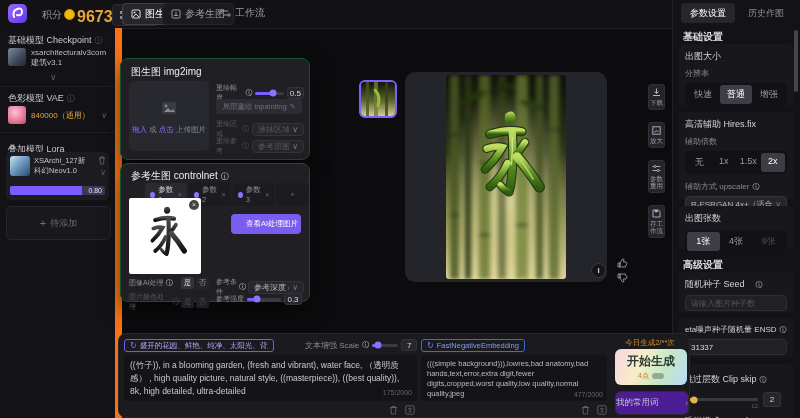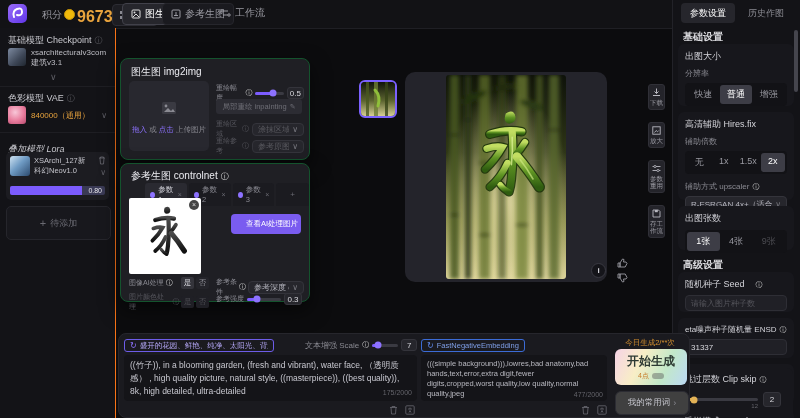--- a/index.html
+++ b/index.html
@@ -77,21 +77,21 @@
     <div class="abs" style="left:212px;top:3px;height:20px;display:flex;align-items:center;gap:4px;padding:0 8px;">
       <svg width="11" height="10" viewBox="0 0 11 10">
           <circle cx="2" cy="3" r="1.2" fill="none" stroke="#9a9aa2"></circle>
           <circle cx="9" cy="7" r="1.2" fill="none" stroke="#9a9aa2"></circle>
           <path d="M3.2,3 H8 M3,7 H7.8" stroke="#9a9aa2"></path>
         </svg>
       <span style="font-size:10px;color:#9a9aa2;">工作流</span>
     </div>
   </div>
 
-  <div class="abs" style="left:0;top:28px;width:115px;height:390px;background:#131317;border-right:1px solid #f97316;">
+  <div class="abs" style="left:0;top:28px;width:115px;height:390px;background:#131317;border-right:7px solid #f97316;">
     <div class="abs" style="left:8px;top:6px;display:flex;align-items:center;gap:3px;">
       <span style="font-size:9px;color:#c9c9cf;">基础模型 Checkpoint</span>
       <span class="ico" style="font-size:8px;color:#5a5a60;">ⓘ</span>
     </div>
     <div class="abs" style="left:8px;top:20px;width:99px;display:flex;gap:5px;">
       <span style="flex:0 0 auto;width:18px;height:18px;border-radius:3px;background:linear-gradient(135deg,#7d8aa0,#3e4757 60%,#202730);"></span>
       <span style="font-size:8px;color:#bdbdc4;line-height:1.3;word-break:break-all;">xsarchitecturalv3com建筑v3.1</span>
     </div>
     <div class="abs" style="left:50px;top:44px;color:#5f5f66;font-size:9px;">∨</div>
     <div class="abs" style="left:0;top:58px;width:115px;border-top:1px solid #1e1e23;"></div>
@@ -101,21 +101,21 @@
       <span class="ico" style="font-size:8px;color:#5a5a60;">ⓘ</span>
     </div>
     <div class="abs" style="left:8px;top:78px;width:99px;display:flex;align-items:center;gap:5px;">
       <span style="width:18px;height:18px;border-radius:3px;background:radial-gradient(circle at 40% 35%,#f8c7d8,#e87b9c 55%,#b64a6e);"></span>
       <span style="font-size:8px;color:#e8a33d;white-space:nowrap;">840000（通用）</span>
       <span style="font-size:8px;color:#5f5f66;margin-left:auto;">∨</span>
     </div>
     <div class="abs" style="left:0;top:104px;width:115px;border-top:1px solid #1e1e23;"></div>
 
     <div class="abs" style="left:8px;top:110px;">
-      <span style="font-size:9px;color:#c9c9cf;font-style:italic;">叠加模型 Lora</span>
+      <span style="font-size:9px;color:#c9c9cf;">叠加模型 Lora</span>
     </div>
     <div class="abs" style="left:6px;top:124px;width:103px;height:48px;background:#1c1c21;border-radius:5px;">
       <span style="position:absolute;left:4px;top:4px;width:20px;height:20px;border-radius:3px;background:linear-gradient(135deg,#cfe3f2,#6f9bc4 45%,#2c4a6e);"></span>
       <span style="position:absolute;left:28px;top:4px;width:58px;font-size:7.5px;color:#c4c4cb;line-height:1.3;word-break:break-all;">XSArchi_127新科幻Neov1.0</span>
       <svg style="position:absolute;right:3px;top:4px;" width="8" height="9" viewBox="0 0 8 9">
           <path d="M1,2h6M2.5,2V1h3v1M2,2l.5,6h3l.5-6" stroke="#6a6a72" stroke-width=".8" fill="none"></path>
         </svg>
       <span style="position:absolute;right:3px;top:16px;font-size:8px;color:#5f5f66;">∨</span>
       <div style="position:absolute;left:4px;bottom:5px;width:95px;height:9px;background:#3a3a55;border-radius:2px;overflow:hidden;">
         <div style="position:absolute;left:0;top:0;bottom:0;width:72px;background:#7c5cff;"></div>
@@ -540,19 +540,19 @@
     </div>
 
     <div class="abs" style="left:494px;top:4px;width:74px;text-align:center;font-size:7.5px;color:#d7922f;">今日生成2/**次</div>
     <div class="abs" style="left:496px;top:15px;width:72px;height:36px;border-radius:6px;background:linear-gradient(115deg,#f6d3e6 0%,#f8eec6 35%,#c2e8c9 68%,#bcd9f5 100%);display:flex;flex-direction:column;align-items:center;justify-content:center;">
       <span style="font-size:12px;font-weight:bold;color:#2d3a33;">开始生成</span>
       <span style="display:flex;align-items:center;gap:3px;margin-top:1px;">
         <span style="font-size:7px;color:#c77c2a;">4点</span>
         <span style="width:12px;height:6px;border-radius:3px;background:rgba(90,90,90,.45);"></span>
       </span>
     </div>
-    <div class="abs" style="left:496px;top:57px;width:72px;height:22px;background:#404040;border:1px solid #2c2c33;border-radius:6px;display:flex;align-items:center;justify-content:center;gap:3px;">
+    <div class="abs" style="left:496px;top:57px;width:72px;height:22px;background:#4c1d95;border:1px solid #2c2c33;border-radius:6px;display:flex;align-items:center;justify-content:space-between;gap:3px;">
       <span style="font-size:8.5px;color:#c9c9d1;">我的常用词</span>
       <span style="font-size:9px;color:#8a8a92;">›</span>
     </div>
   </div>
 
 </div>
 
 </body></html>

